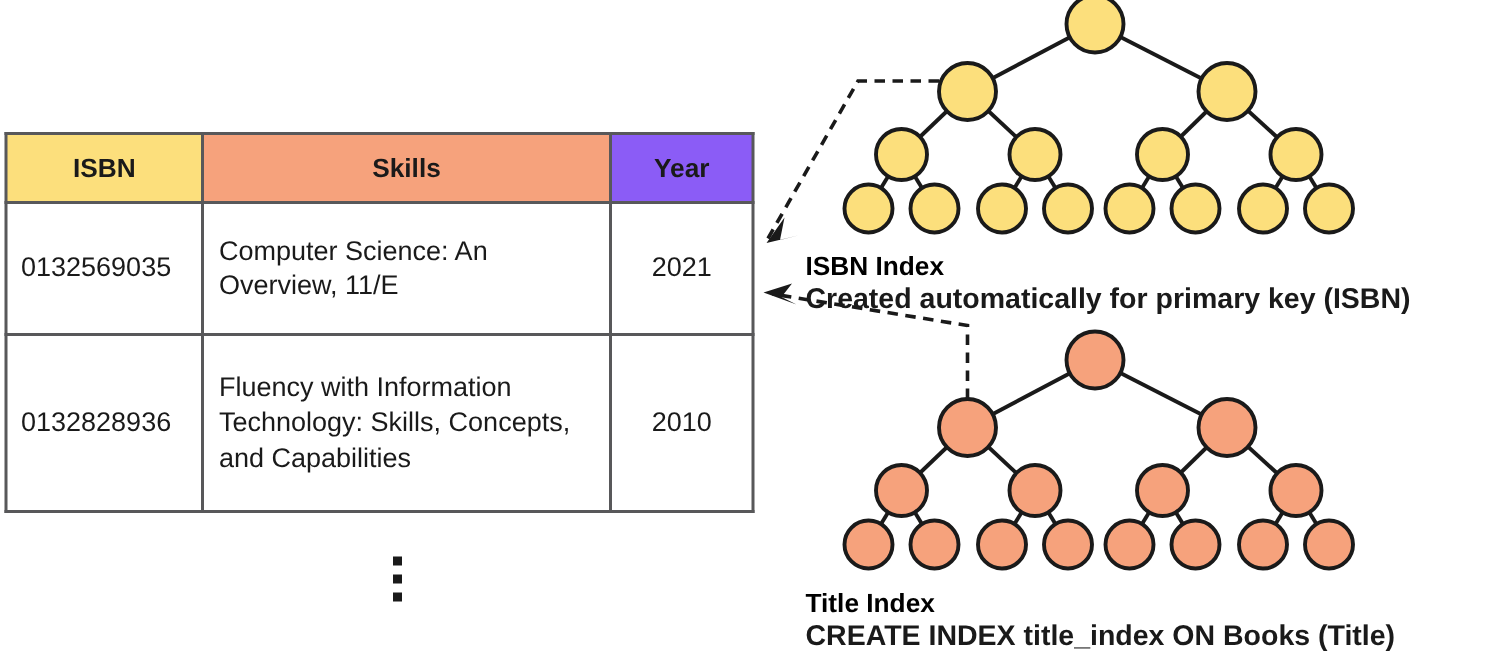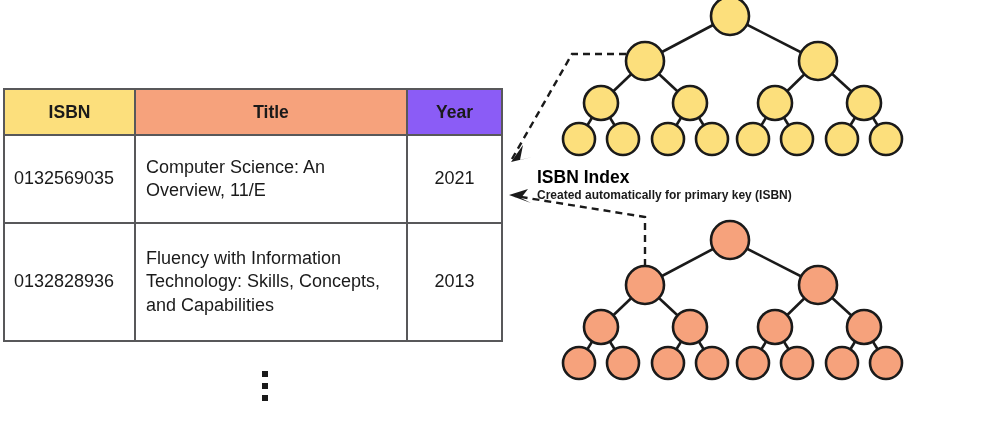--- a/index.html
+++ b/index.html
@@ -91,21 +91,21 @@
     position: absolute;
     white-space: nowrap;
   }
   .label-title {
     font-size: 17.5px;
     font-weight: bold;
     color: #000000;
     line-height: 1.15;
   }
   .label-sub {
-    font-size: 12px;
+    font-size: 19px;
     font-weight: bold;
     color: #1a1a1a;
     line-height: 1.3;
     margin-top: 1px;
   }
   #isbn-label { left: 537px; top: 167px; }
   #title-label { left: 537px; top: 392px; }
 
   
   svg.tree-layer {
@@ -148,34 +148,34 @@
 
   <table class="books-table">
     <colgroup>
       <col class="col-isbn">
         <col class="col-title">
         <col class="col-year">
     </colgroup>
     <thead>
       <tr>
         <th class="hdr-isbn">ISBN</th>
-        <th class="hdr-title">Title</th>
+        <th class="hdr-title">Skills</th>
         <th class="hdr-year">Year</th>
       </tr>
     </thead>
     <tbody>
       <tr class="row-1">
         <td class="cell-isbn">0132569035</td>
         <td class="cell-title">Computer Science: An Overview, 11/E</td>
         <td class="cell-year">2021</td>
       </tr>
       <tr class="row-2">
         <td class="cell-isbn">0132828936</td>
         <td class="cell-title">Fluency with Information Technology: Skills, Concepts, and Capabilities</td>
-        <td class="cell-year">2013</td>
+        <td class="cell-year">2010</td>
       </tr>
     </tbody>
   </table>
 
   <div class="ellipsis">
     <span></span>
     <span></span>
     <span></span>
   </div>
 
@@ -258,14 +258,18 @@
       <path class="conn" d="M 645 266 L 645 217 L 515 196"></path>
       <polygon class="arrowhead" points="509,195 528,189 521,198 531,203"></polygon>
     </g>
   </svg>
 
   <div class="label-block" id="isbn-label">
     <div class="label-title">ISBN Index</div>
     <div class="label-sub">Created automatically for primary key (ISBN)</div>
   </div>
 
+  <div class="label-block" id="title-label">
+    <div class="label-title">Title Index</div>
+    <div class="label-sub">CREATE INDEX title_index ON Books (Title)</div>
+  </div>
 
 </div>
 
 </body></html>

